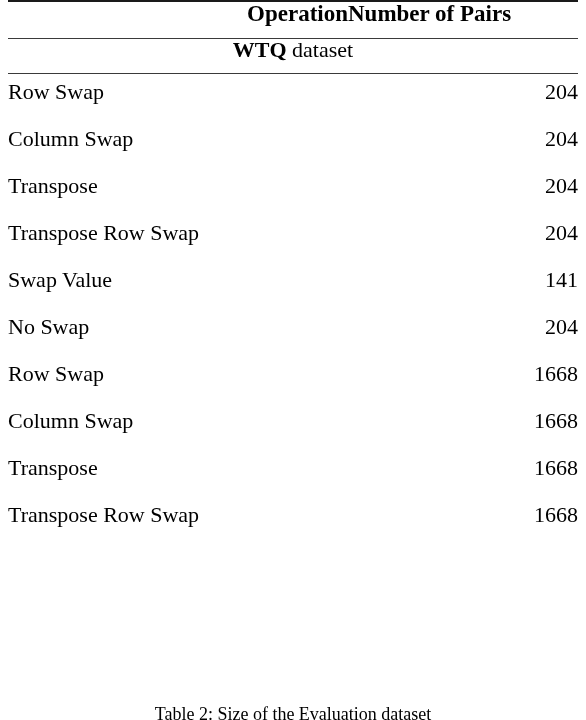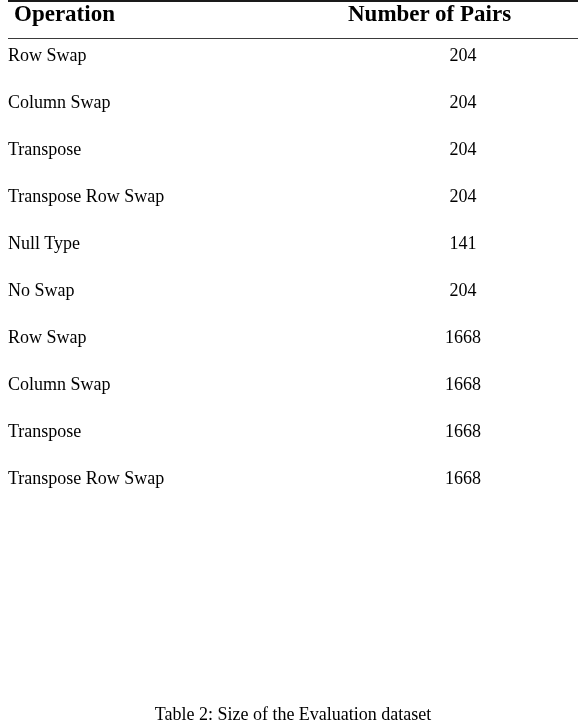--- a/index.html
+++ b/index.html
@@ -54,21 +54,21 @@
   
   .header-cell {
     font-weight: bold;
     font-size: 23px;
     line-height: 1;
     height: 36px;
     padding-top: 6px;
     padding-bottom: 5px;
   }
   .header-cell.op {
-    text-align: left;
+    text-align: right;
     padding-left: 6px;
   }
   .header-cell.num {
     text-align: left;
     padding-right: 1px;
     font-family: Liberation Serif, serif;
   }
 
   
   .section-cell {
@@ -81,33 +81,33 @@
   }
   .section-name {
     font-weight: bold;
   }
   .section-suffix {
     font-weight: normal;
   }
 
   
   .body-row > td {
-    font-size: 18px;
+    font-size: 22px;
     line-height: 1;
     height: 35px;
     padding-top: 7px;
     padding-bottom: 5px;
   }
   .cell-operation {
     text-align: left;
     padding-left: 6px;
     white-space: nowrap;
   }
   .cell-number {
-    text-align: center;
+    text-align: right;
     
     padding-right: 115px;
     white-space: nowrap;
     font-variant-numeric: lining-nums;
   }
 
   
   .caption {
     position: absolute;
     left: 0;
@@ -133,39 +133,44 @@
     </colgroup>
     <thead>
       <tr class="rule-thick-top rule-thin-bottom">
         <th class="header-cell op">Operation</th>
         <th class="header-cell num">Number of Pairs</th>
       </tr>
     </thead>
 
     <tbody>
 
+      <tr class="rule-thin-bottom">
+        <td class="section-cell" colspan="2">
+          <span class="section-name">WTQ</span><span class="section-suffix"> dataset</span>
+        </td>
+      </tr>
 
       <tr class="body-row">
         <td class="cell-operation">Row Swap</td>
         <td class="cell-number">204</td>
       </tr>
       <tr class="body-row">
         <td class="cell-operation">Column Swap</td>
         <td class="cell-number">204</td>
       </tr>
       <tr class="body-row">
         <td class="cell-operation">Transpose</td>
         <td class="cell-number">204</td>
       </tr>
       <tr class="body-row">
         <td class="cell-operation">Transpose Row Swap</td>
         <td class="cell-number">204</td>
       </tr>
       <tr class="body-row">
-        <td class="cell-operation">Null Type</td>
+        <td class="cell-operation">Swap Value</td>
         <td class="cell-number">141</td>
       </tr>
       <tr class="body-row">
         <td class="cell-operation">No Swap</td>
         <td class="cell-number">204</td>
       </tr>
 
 
       <tr class="body-row">
         <td class="cell-operation">Row Swap</td>

